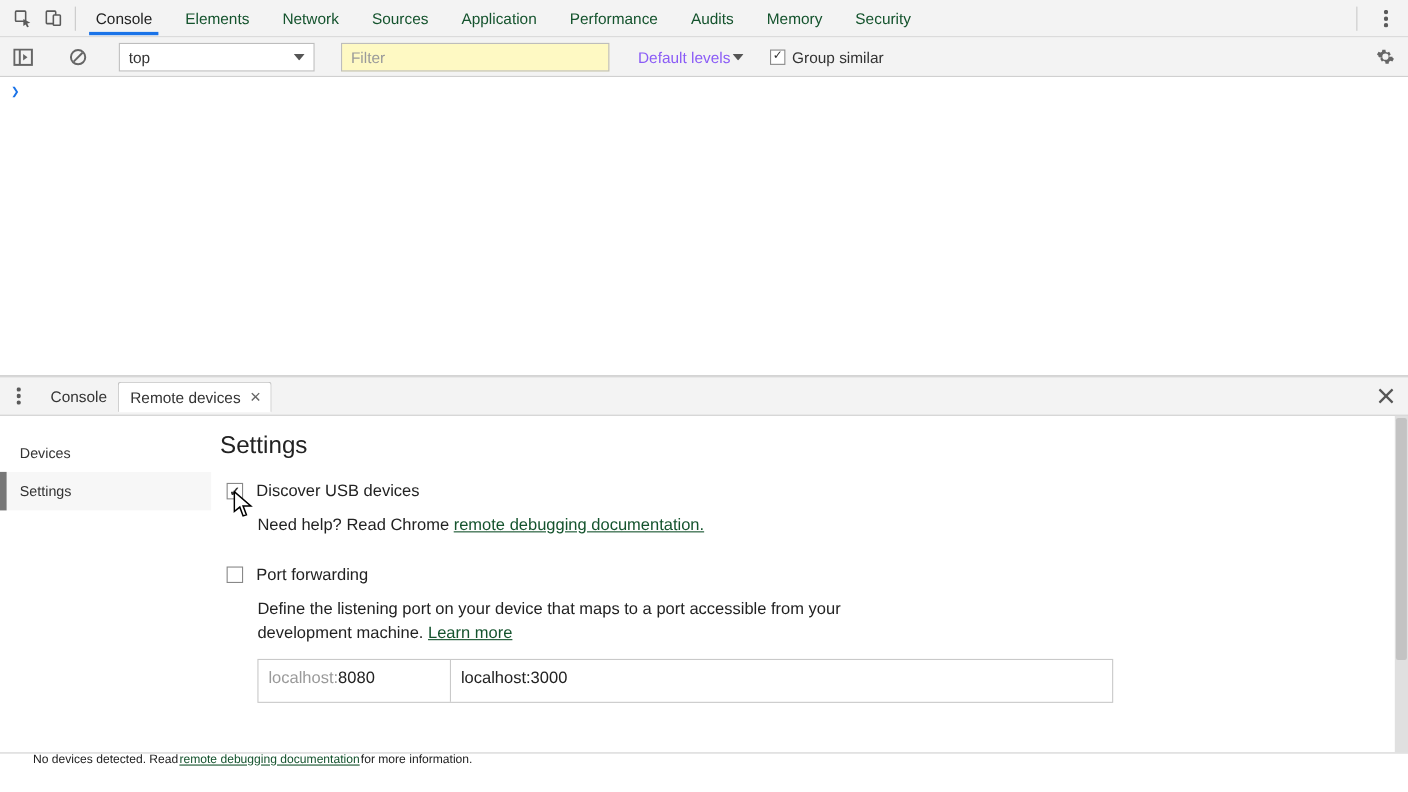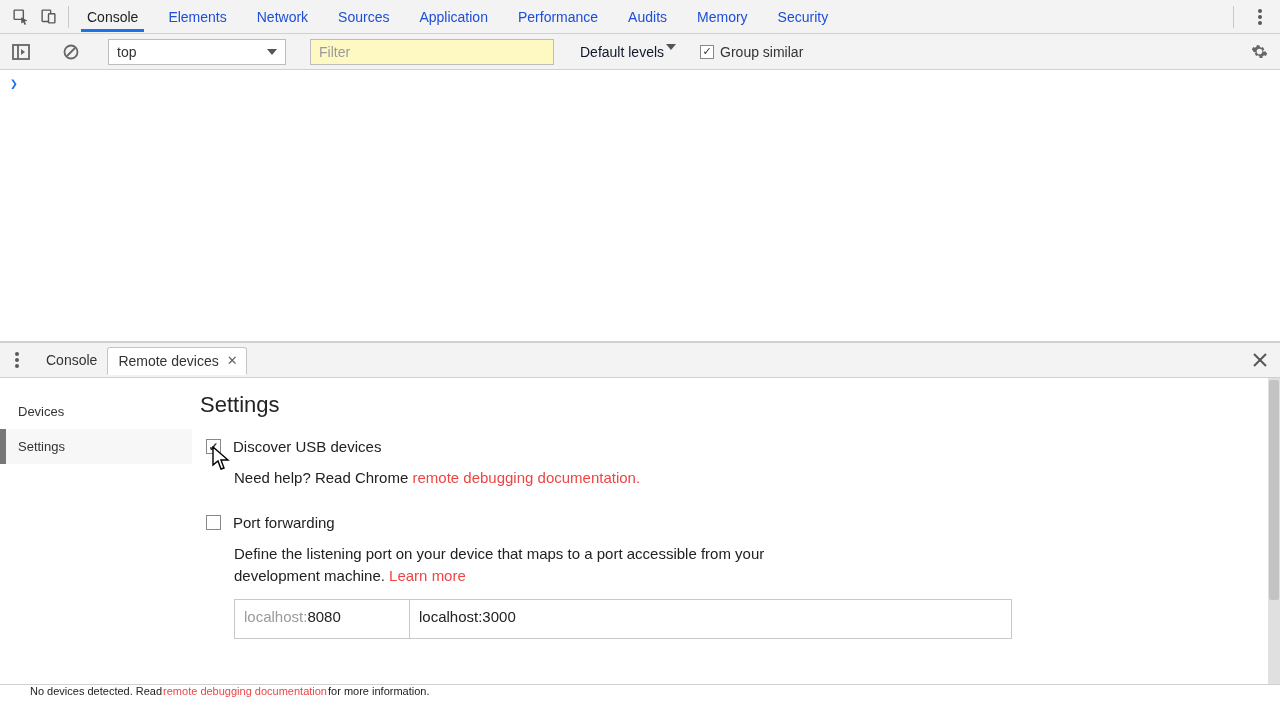--- a/index.html
+++ b/index.html
@@ -7,41 +7,41 @@
 
   
   .top-tabs {
     display: flex; align-items: center; height: 34px;
     background: #f3f3f3; border-bottom: 1px solid #d0d0d0;
     font-size: 14px; padding: 0 6px;
   }
   .top-tabs .icon-btn { width: 28px; height: 28px; display:flex; align-items:center; justify-content:center; color:#5a5a5a; }
   .top-tabs .divider { width:1px; height:22px; background:#c9c9c9; margin:0 6px; }
   .top-tabs .tab-list { display:flex; gap: 18px; margin-left: 6px;}
-  .tab { padding: 7px 6px 6px; color:#1d4ed8; cursor:pointer; }
+  .tab { padding: 7px 6px 6px; color:#14532d; cursor:pointer; }
   .tab.active { color:#222; border-bottom: 3px solid #1a73e8; padding-bottom: 4px; }
   .top-tabs .right { margin-left:auto; display:flex; align-items:center; gap:6px; }
 
   
   .console-toolbar {
     display:flex; align-items:center; height:36px; padding:0 8px;
     background:#f3f3f3; border-bottom:1px solid #d0d0d0; gap:24px; font-size:14px;
   }
   .ct-btn { width:26px; height:26px; display:flex; align-items:center; justify-content:center; color:#666; }
   .ct-select {
     display:flex; align-items:center; justify-content:space-between;
     width:178px; height:26px; padding:0 8px;
     border:1px solid #bdbdbd; background:#fff; font-size:14px; cursor:pointer;
   }
   .ct-filter {
     width:244px; height:26px; padding:0 8px;
     border:1px solid #bdbdbd; background:#fef9c3; font-size:14px;
   }
   .ct-filter::placeholder{color:#9a9a9a}
-  .ct-levels { display:flex; cursor:pointer; gap:2px; color:#0f172a; margin-left:2px }
+  .ct-levels { display:flex; align-items:center; cursor:pointer; gap:2px; color:#8b5cf6; margin-left:2px }
   .ct-checkbox { display:flex; align-items:center; gap:6px; }
   .chk { width:14px; height:14px; border:1px solid #888; display:inline-flex; align-items:center; justify-content:center; background:#fff;}
   .chk.checked::after{ content:"✓"; font-size:11px; line-height:1; color:#333; }
 
   
   .console-body { height: 272px; background:#fff; border-bottom:1px solid #d0d0d0; padding:6px 10px; font-family: Menlo, Consolas, monospace; font-size:13px; }
   .prompt { color:#1a73e8; margin-right:6px; }
 
   
   .drawer-header {
@@ -63,21 +63,21 @@
 
   .sidebar { width:192px; padding-top:16px; }
   .side-item { padding:10px 18px; font-size:13px; cursor:pointer }
   .side-item.active { border-left:6px solid #777; padding-left:12px; background:#f7f7f7 }
 
   .drawer-main { flex:1; padding: 14px 30px 0 8px; overflow:hidden; position:relative; font-size:15px; color:#222; }
   .drawer-main h2 { font-size:22px; font-weight:400; margin-bottom:20px }
 
   .setting-row { display:flex; align-items:center; gap:12px; margin-left:6px; }
   .setting-sub { margin: 14px 0 28px 34px; font-size:15px; color:#222 }
-  .setting-sub a, a.link { color:#ef4444; cursor:pointer }
+  .setting-sub a, a.link { color:#14532d; text-decoration:underline; cursor:pointer }
   .setting-desc { margin: 12px 0 12px 34px; max-width: 600px; line-height:1.45 }
 
   .box { width:15px; height:15px; border:1.2px solid #888; background:#fff; display:inline-flex; align-items:center; justify-content:center; position:relative; }
   .box.checked::after { content:"✓"; font-size:12px; color:#333; font-weight:600; position:absolute; }
 
   .pf-table {
     display:flex; margin-left:34px; width:778px; border:1px solid #c9c9c9; height:40px;
   }
   .pf-cell1 { width:175px; border-right:1px solid #c9c9c9; padding:8px 9px; }
   .pf-cell2 { flex:1; padding:8px 9px; }

